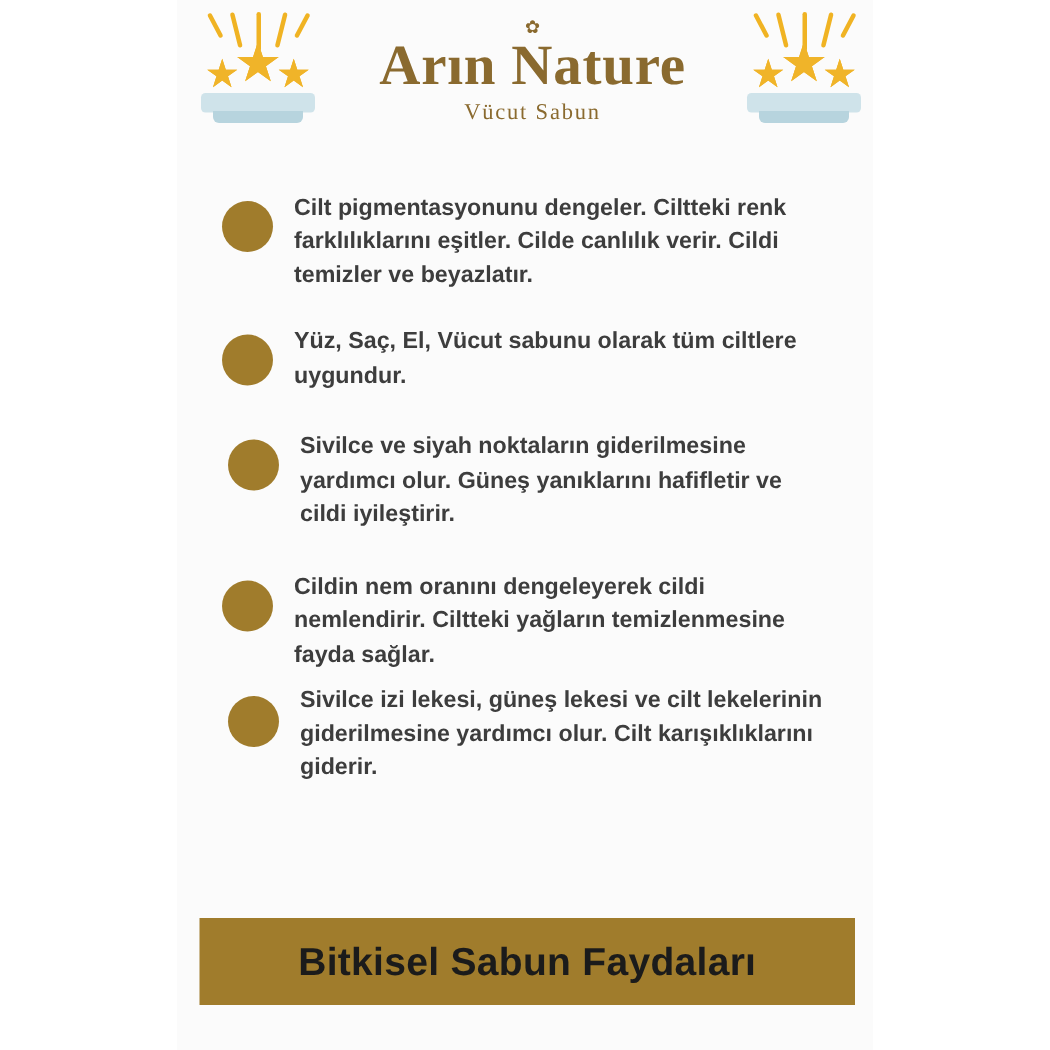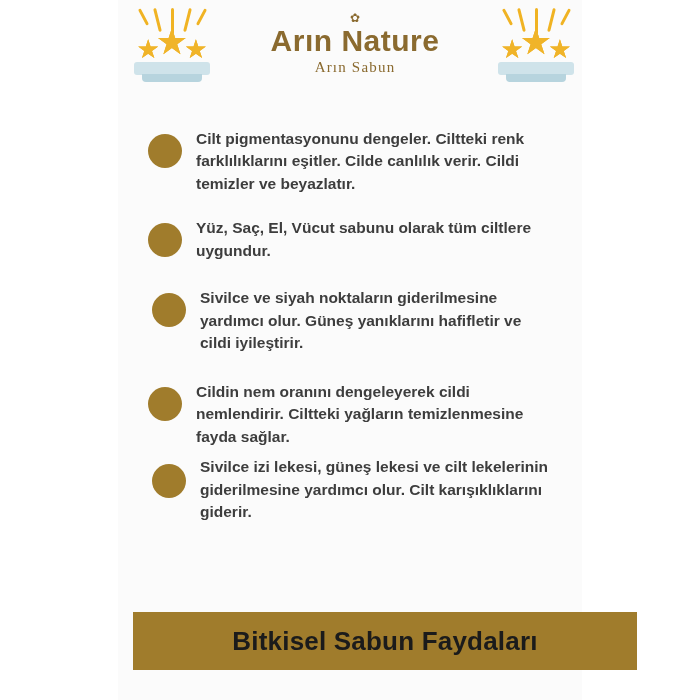--- a/index.html
+++ b/index.html
@@ -101,22 +101,22 @@
     width: 210px;
     text-align: center;
   }
   .brand-mark {
     font-size: 12px;
     color: #8a6a2f;
     line-height: 1;
     margin-bottom: 1px;
   }
   .brand-name {
-    font-family: Liberation Sans, sans-serif;
-    font-size: 30px;
+    font-family: Liberation Serif, serif;
+    font-size: 38px;
     font-weight: bold;
     color: #8a6a2f;
     line-height: 1.05;
     letter-spacing: 0.5px;
   }
   .brand-sub {
     font-family: "Liberation Serif", serif;
     font-size: 15px;
     color: #8a6a2f;
     letter-spacing: 1.2px;
@@ -159,21 +159,21 @@
   .item.i4 { margin-bottom: 26px; padding-left: 82px; }
   .item.i4 .bullet { left: 34px; }
   .item.i5 { padding-left: 82px; }
   .item.i5 .bullet { left: 34px; top: 8px; }
 
   
   .footer {
     position: absolute;
     left: 133px;
     top: 612px;
-    width: 504px;
+    width: 437px;
     height: 58px;
     background: #a07c2c;
     display: flex;
     align-items: center;
     justify-content: center;
   }
   .footer-text {
     color: #1b1b1b;
     font-size: 26px;
     font-weight: bold;
@@ -201,21 +201,21 @@
         <span class="star big">★</span>
         <span class="star">★</span>
       </div>
       <div class="base"></div>
       <div class="base2"></div>
     </div>
 
     <div class="brand">
       <div class="brand-mark">✿</div>
       <div class="brand-name">Arın Nature</div>
-      <div class="brand-sub">Arın Sabun</div>
+      <div class="brand-sub">Vücut Sabun</div>
     </div>
 
     <div class="badge right">
       <div class="rays">
         <div class="ray" style="left:16px; height:18px; transform:rotate(-28deg);"></div>
         <div class="ray" style="left:30px; height:24px; transform:rotate(-14deg);"></div>
         <div class="ray" style="left:45px; height:26px;"></div>
         <div class="ray" style="left:60px; height:24px; transform:rotate(14deg);"></div>
         <div class="ray" style="left:74px; height:18px; transform:rotate(28deg);"></div>
       </div>

